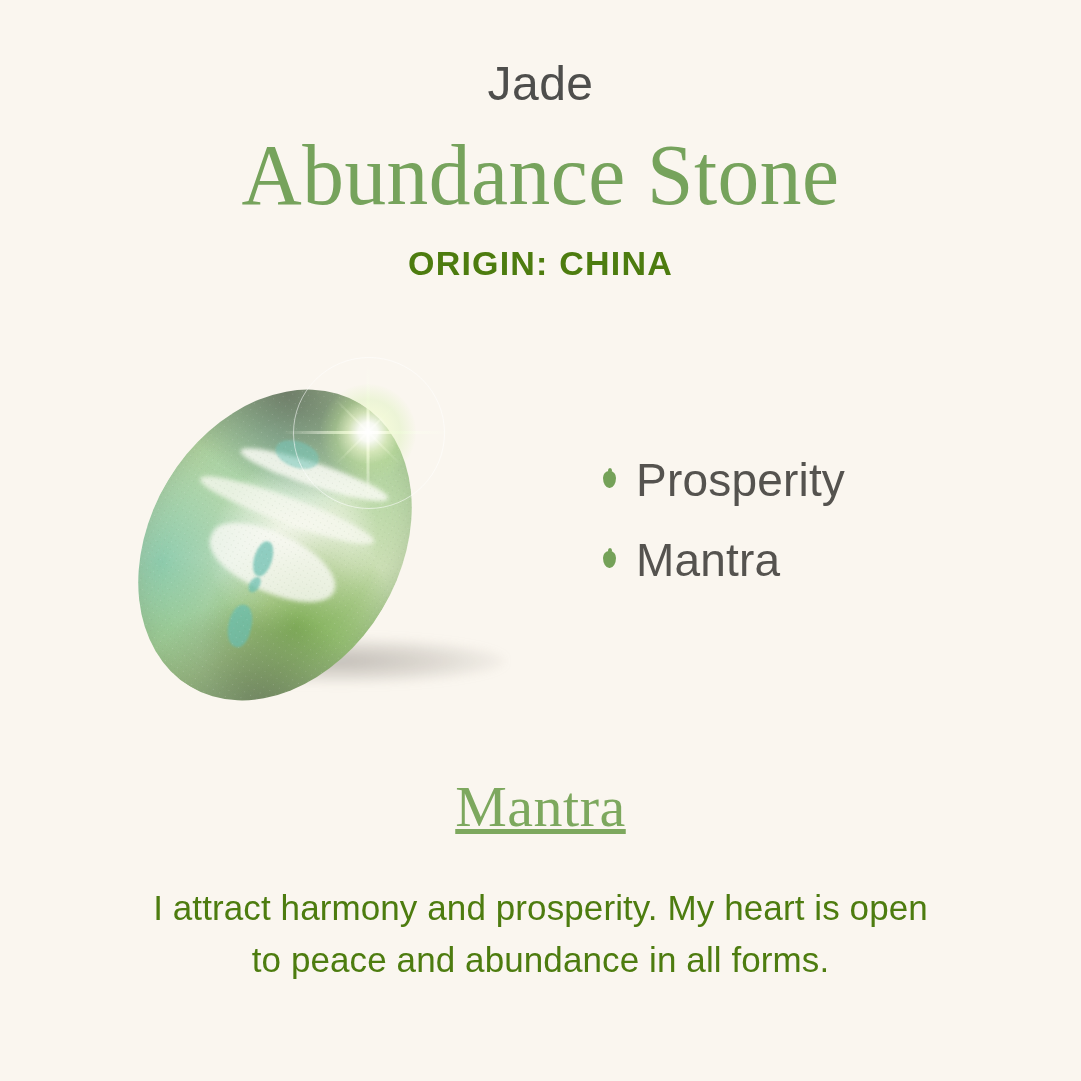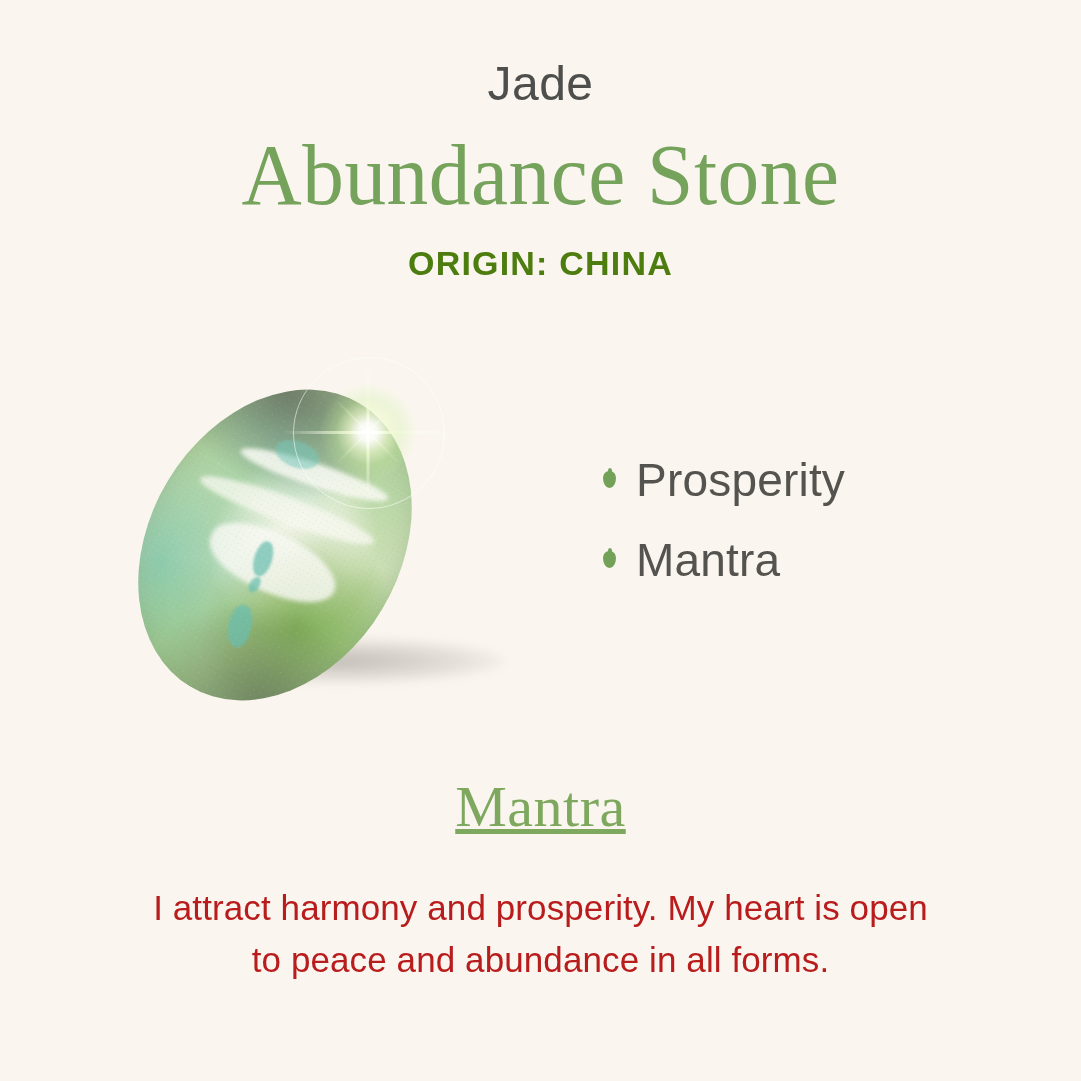--- a/index.html
+++ b/index.html
@@ -307,21 +307,21 @@
     line-height: 1;
     letter-spacing: 0.5px;
     text-decoration: underline;
   }
   .mantra-text {
     margin: 46px auto 0;
     width: 790px;
     font-family: "Liberation Sans", sans-serif;
     font-size: 35px;
     font-weight: 300;
-    color: #b91c1c;
+    color: #4d7c0f;
     line-height: 1.48;
     letter-spacing: 0.1px;
   }
 </style>
 </head>
 <body>
 
 <div class="card">
 
   <div class="header">

